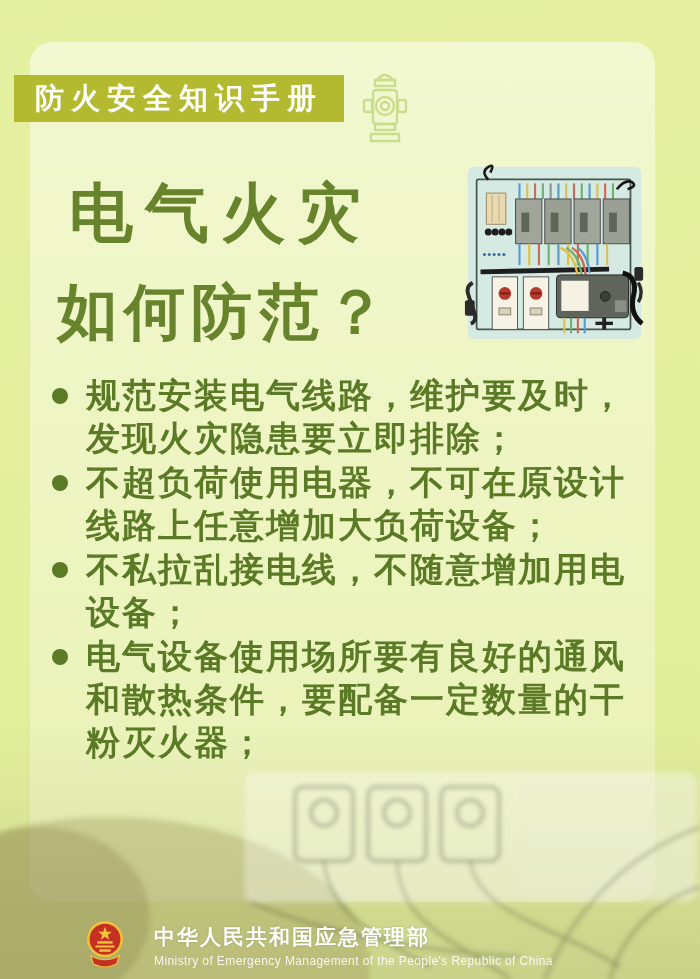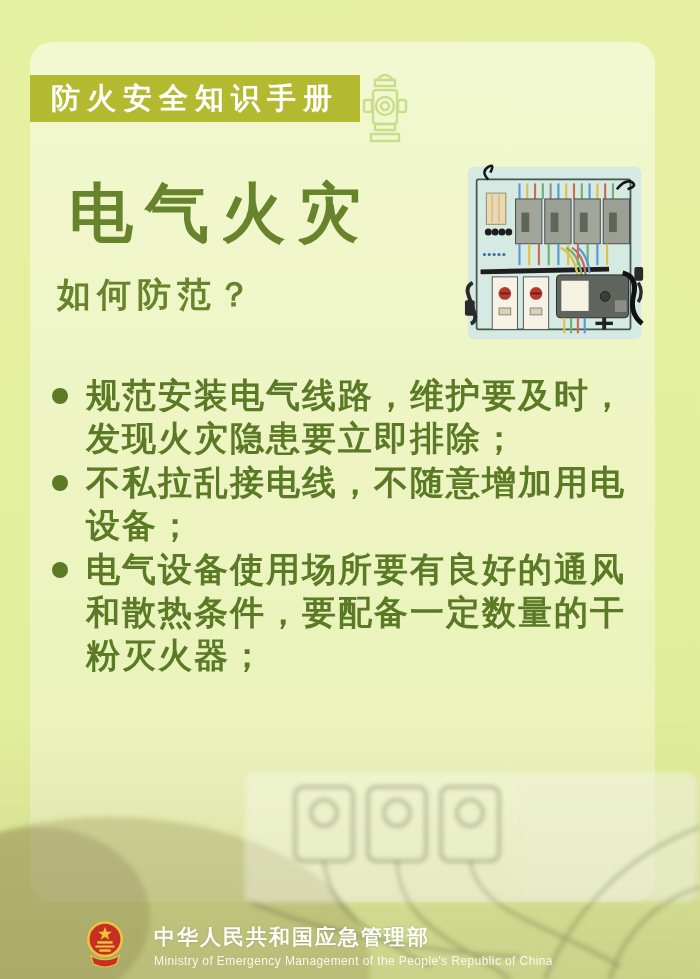--- a/index.html
+++ b/index.html
@@ -9,40 +9,40 @@
     background:linear-gradient(170deg,#e5f1a2 0%,#e2ef9b 60%,#dcea96 100%);
     overflow:hidden;
     font-family:"Liberation Sans","DejaVu Sans",sans-serif;
   }
   .card{
     position:absolute;left:30px;top:42px;width:625px;height:860px;
     border-radius:22px;
     background:linear-gradient(180deg,#f2f8d0 0%,#eef5c3 45%,#e9f2b6 100%);
   }
   .badge{
-    position:absolute;left:30px;top:75px;width:330px;height:47px;
+    position:absolute;left:14px;top:75px;width:330px;height:47px;
     background:#b3ba2f;
     display:flex;align-items:center;justify-content:center;
     z-index:2;
   }
   .badge-label{
     color:#ffffff;font-size:29px;font-weight:bold;letter-spacing:7px;
     white-space:nowrap;
   }
   .hydrant{position:absolute;left:362px;top:66px;z-index:2;}
   .title{
     position:absolute;left:57px;top:158px;margin:12px;
     font-family:"Liberation Serif","DejaVu Serif",serif;
     font-size:64px;font-weight:bold;color:#67842c;letter-spacing:12px;
     z-index:2;white-space:nowrap;
   }
   .subtitle{
     position:absolute;left:57px;top:272px;margin:0;
     font-family:Liberation Serif, serif;
-    font-size:34px;font-weight:bold;color:#67842c;letter-spacing:6px;
+    font-size:61px;font-weight:bold;color:#67842c;letter-spacing:6px;
     z-index:2;white-space:nowrap;
   }
   .illustration{position:absolute;left:463px;top:158px;z-index:2;}
   .tips-list{
     position:absolute;left:50px;top:374px;width:585px;
     margin:0;padding:0;list-style:none;z-index:3;
   }
   .tips-list li{
     position:relative;padding-left:36px;margin:0 0 1px 0;
     font-size:34px;line-height:43px;font-weight:bold;
@@ -189,20 +189,24 @@
     <path d="M10,128 q-8,4 -4,14 l6,18 q2,8 -4,10" stroke="#2a2a2a" stroke-width="4" fill="none"></path>
     <rect x="2" y="146" width="10" height="16" rx="2" fill="#2a2a2a"></rect>
     <rect x="176" y="112" width="9" height="14" rx="2" fill="#2a2a2a"></rect>
     <path d="M180,128 q6,10 0,20" stroke="#2a2a2a" stroke-width="3.5" fill="none"></path>
   </svg>
 
   <ul class="tips-list">
     <li>
       <span class="bullet-dot"></span>
       <span>规范安装电气线路，维护要及时，发现火灾隐患要立即排除；</span>
+    </li>
+    <li>
+      <span class="bullet-dot"></span>
+      <span>不超负荷使用电器，不可在原设计线路上任意增加大负荷设备；</span>
     </li>
     <li>
       <span class="bullet-dot"></span>
       <span>不私拉乱接电线，不随意增加用电设备；</span>
     </li>
     <li>
       <span class="bullet-dot"></span>
       <span>电气设备使用场所要有良好的通风和散热条件，要配备一定数量的干粉灭火器；</span>
     </li>
   </ul>

